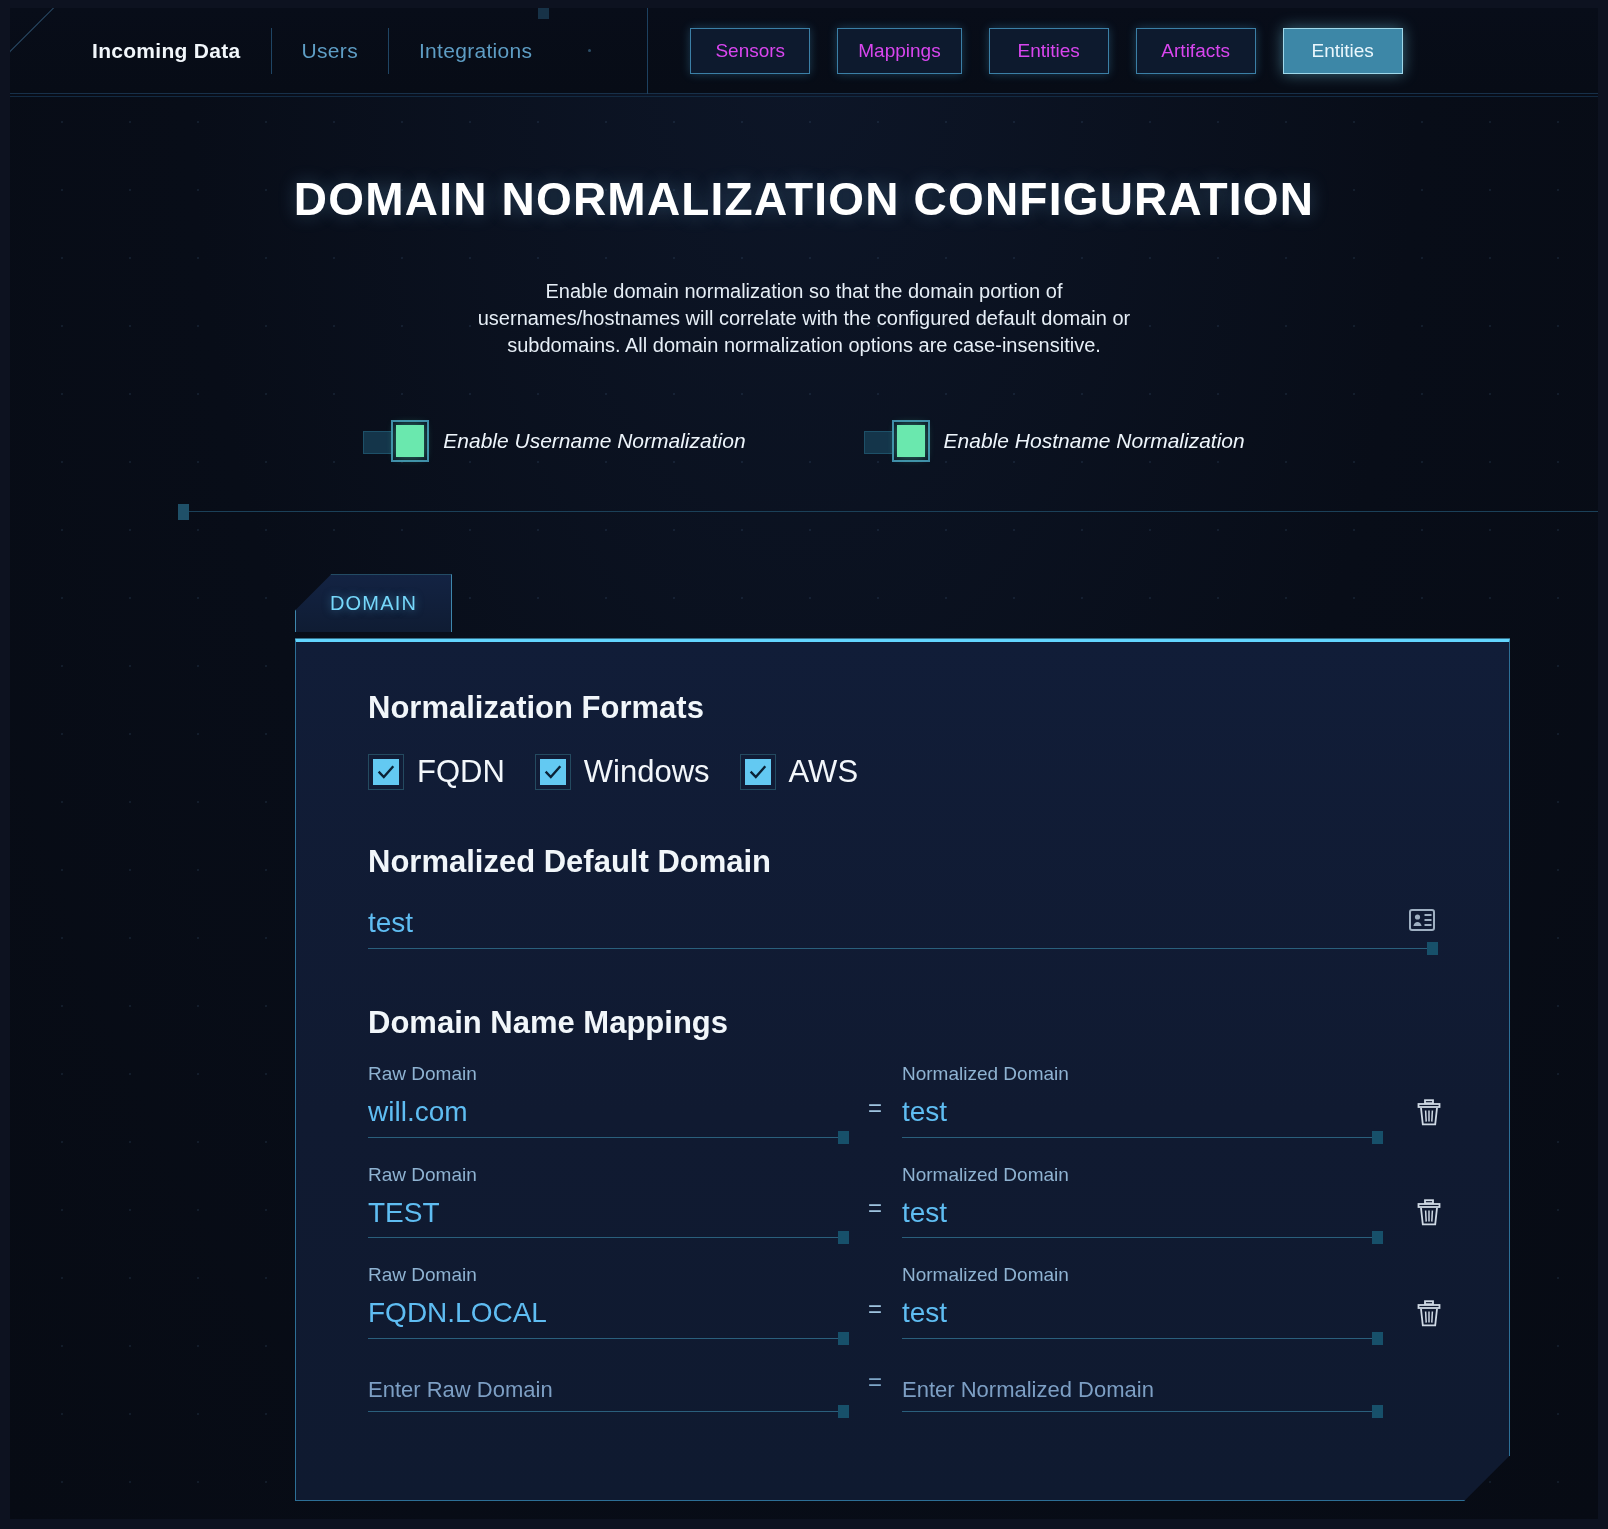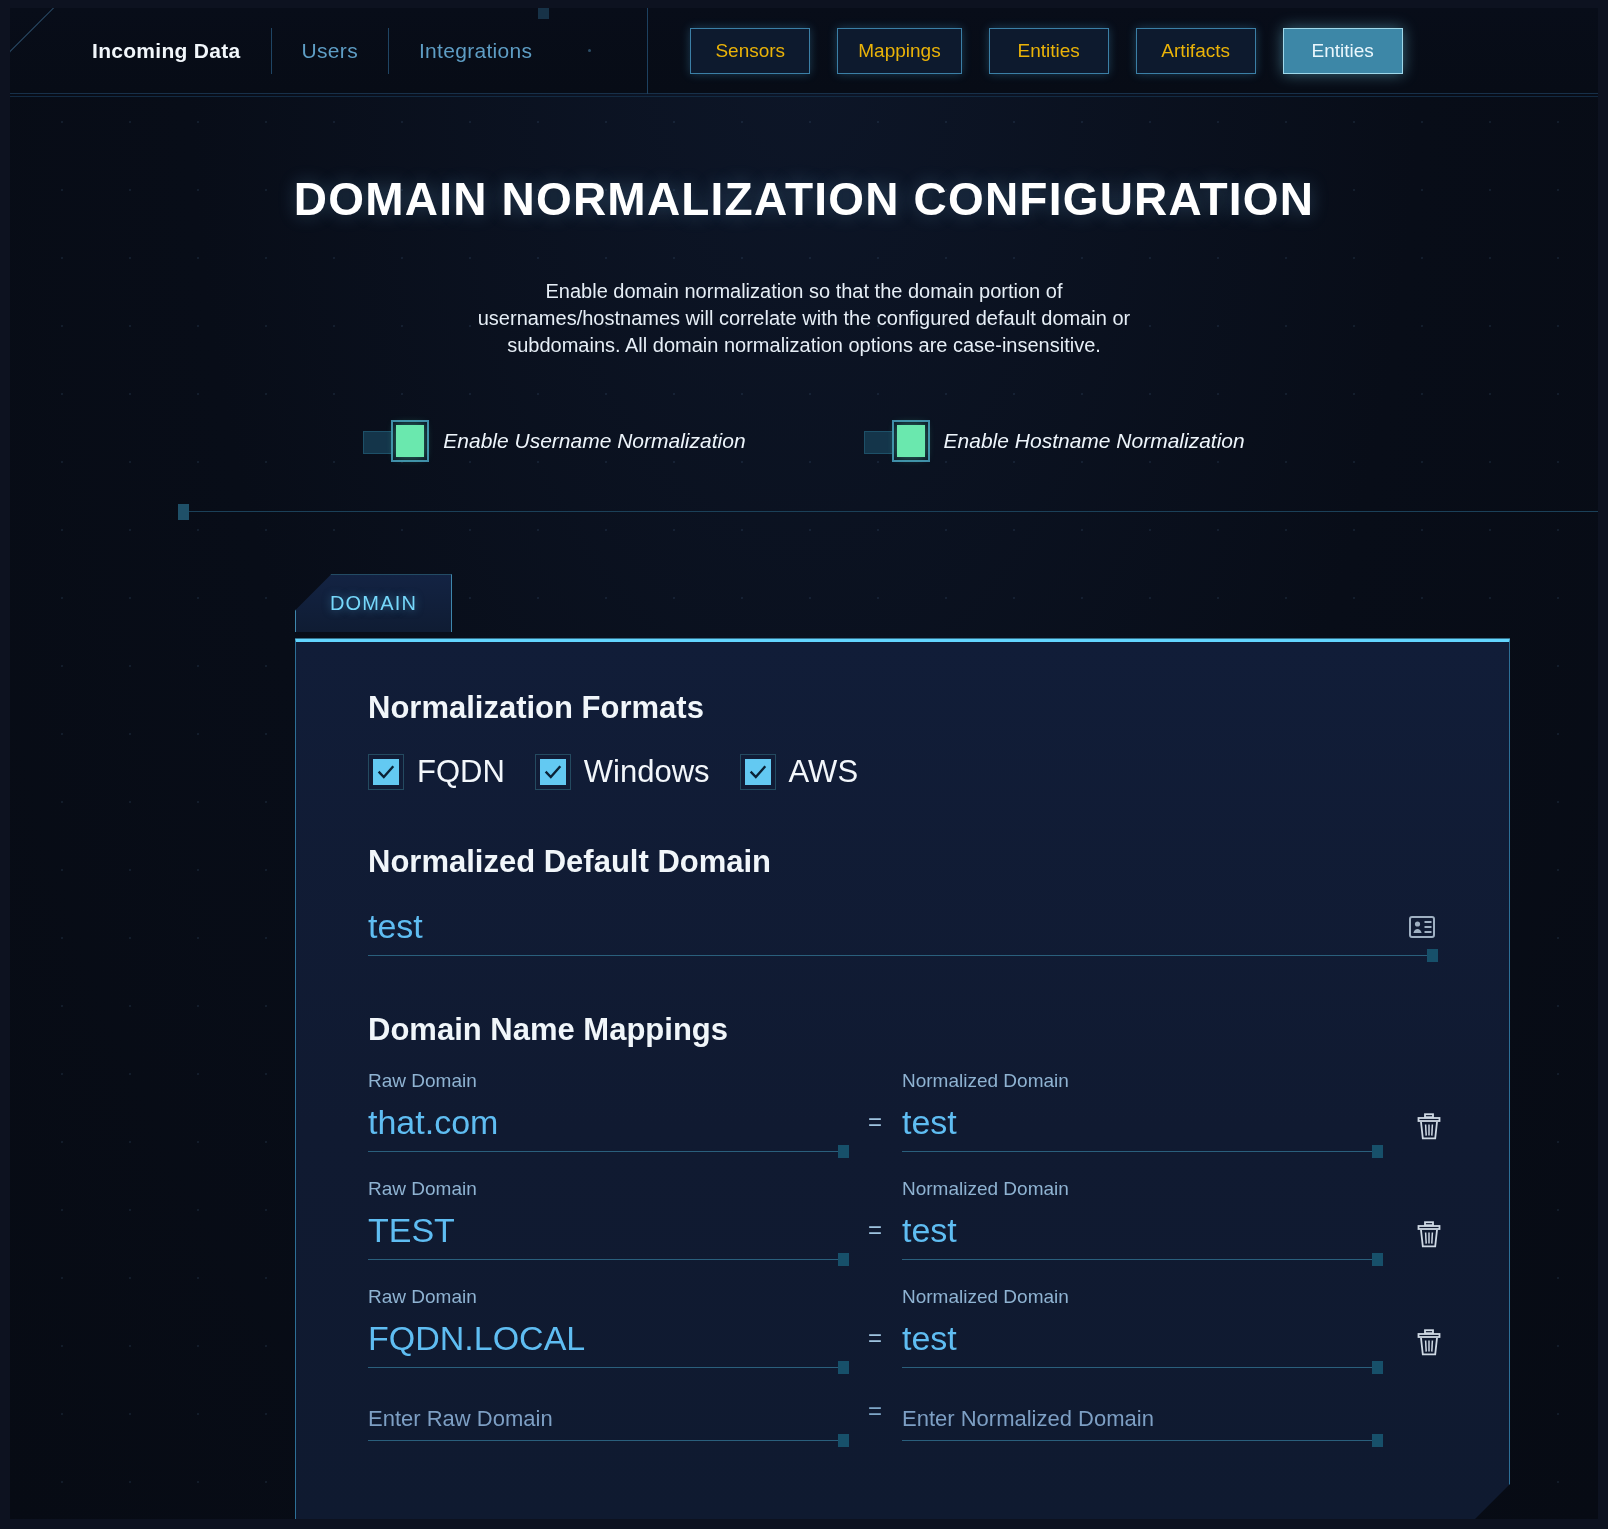--- a/index.html
+++ b/index.html
@@ -97,21 +97,21 @@
     display: flex;
     align-items: center;
     gap: 27px;
     margin-left: 42px;
   }
   .pill {
     min-width: 120px;
     padding: 11px 20px;
     text-align: center;
     font-size: 19px;
-    color: #eab308;
+    color: #d946ef;
     background: #0d1a2e;
     border: 1px solid #3b7fa6;
     box-shadow: 0 0 9px rgba(70,160,210,0.33);
     cursor: pointer;
     white-space: nowrap;
   }
   .pill.active {
     background: #3d87a7;
     border-color: #9fd8ea;
     color: #eaf7fd;
@@ -251,21 +251,21 @@
     border-bottom: 1px solid #2a5f7c;
     padding-bottom: 6px;
   }
   .field-line::after {
     content: "";
     position: absolute; right: -1px; bottom: -7px;
     width: 11px; height: 13px;
     background: #17506a;
   }
   .field-value {
-    font-size: 34px;
+    font-size: 28px;
     color: #5fbdf2;
     line-height: 1.2;
     padding: 4px 0 2px 0;
     min-height: 38px;
     background: transparent;
   }
   .field-value.placeholder { color: #7d9fc4; font-size: 22px; padding-top: 12px; }
   .field-sublabel { font-size: 19px; color: #8fb3d2; margin-bottom: 6px; }
 
   .default-domain { position: relative; margin-bottom: 56px; }
@@ -433,21 +433,21 @@
           </svg>
         </span>
       </div>
 
       <h2 class="section-title tight">Domain Name Mappings</h2>
 
       <div class="map-row">
         <div class="field">
           <div class="field-sublabel">Raw Domain</div>
           <div class="field-line">
-            <div class="field-value">that.com</div>
+            <div class="field-value">will.com</div>
           </div>
         </div>
         <div class="eq">=</div>
         <div class="field">
           <div class="field-sublabel">Normalized Domain</div>
           <div class="field-line">
             <div class="field-value">test</div>
           </div>
         </div>
         <div class="trash">

